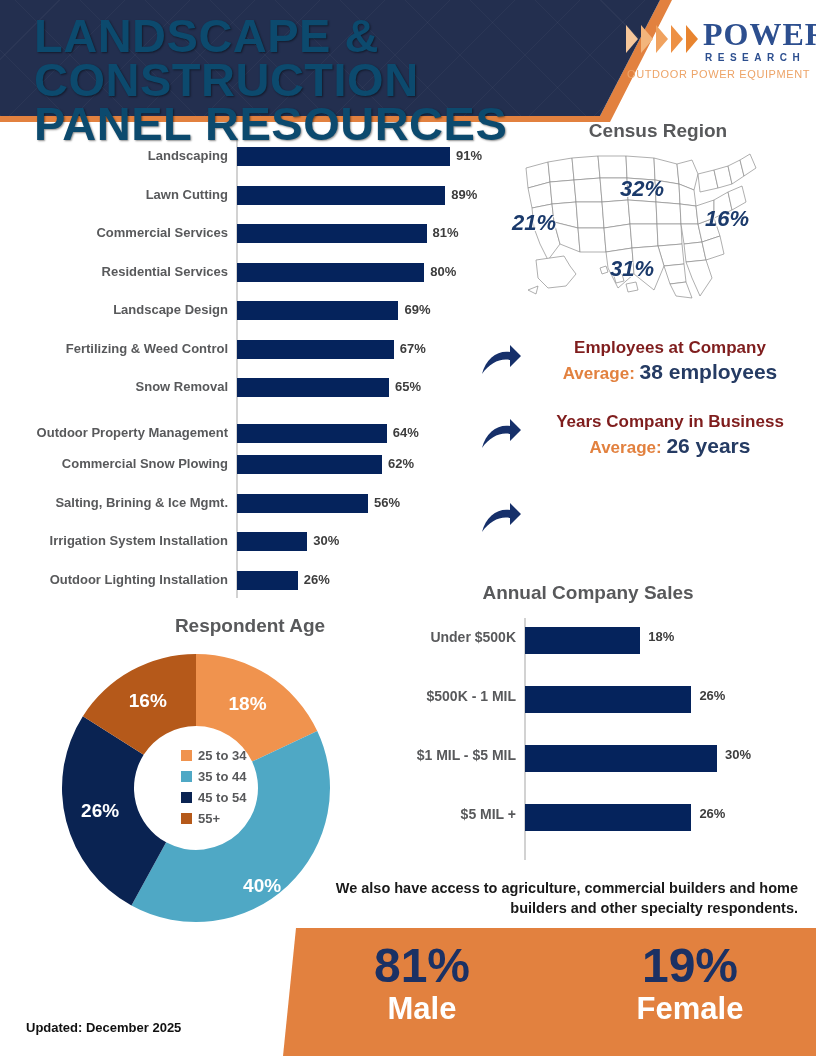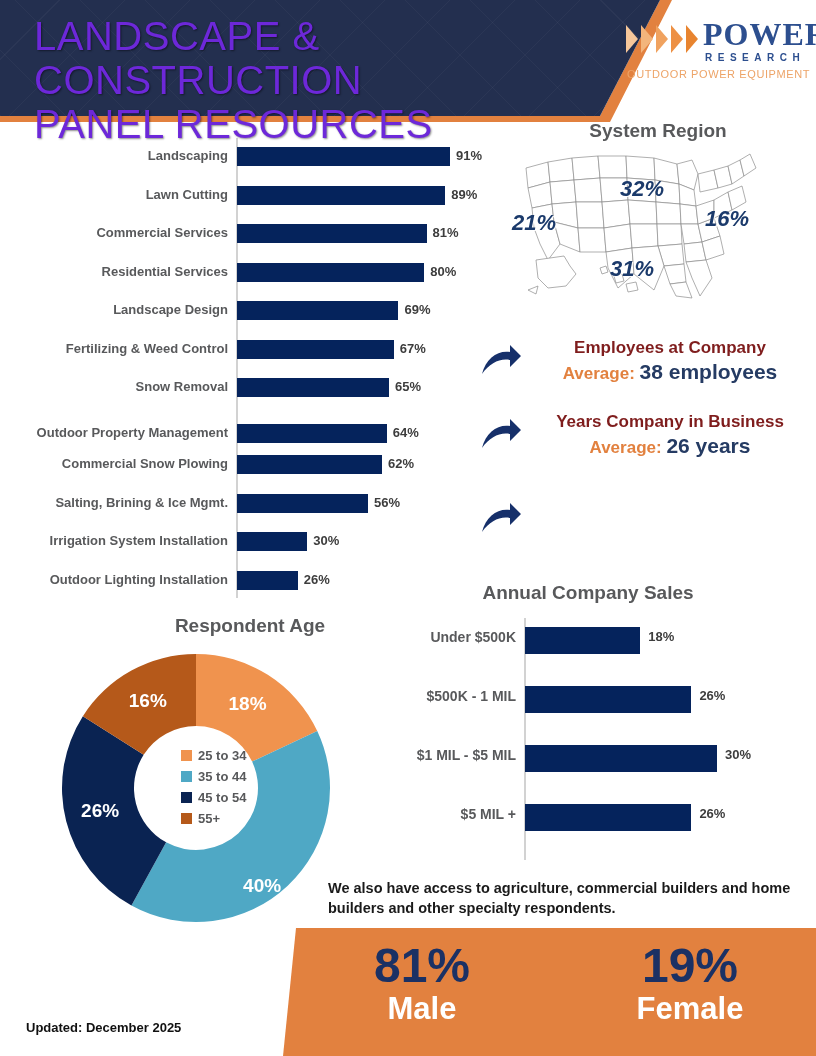--- a/index.html
+++ b/index.html
@@ -25,24 +25,24 @@
       repeating-linear-gradient(-45deg, rgba(255,255,255,0.035) 0 1px, transparent 1px 46px);
   }
   #header-accent {
     position:absolute; left:0; top:0; width:672px; height:122px;
     background:#e2813f;
     clip-path: polygon(660px 0, 672px 0, 610px 122px, 0 122px, 0 116px, 600px 116px);
     z-index:0;
   }
   #header-title {
     position:absolute; left:34px; top:14px; width:560px;
-    color:#6d28d9;
-    font-size:40px; line-height:44px;
+    color:#0c4a6e;
+    font-size:47px; line-height:44px;
     letter-spacing:0.5px;
-    font-weight:400;
+    font-weight:700;
     text-shadow:1px 1px 2px rgba(0,0,0,0.45);
     z-index:2;
   }
 
   
   #logo-wrap { position:absolute; left:625px; top:16px; width:185px; height:72px; }
   .logo-chevrons { position:absolute; left:0; top:8px; display:flex; gap:1px; }
   .logo-name {
     position:absolute; left:78px; top:2px;
     color:#2d4f8f; font-family:"Liberation Serif", serif;
@@ -129,21 +129,21 @@
   }
   .sal-bar { position:absolute; left:145px; top:7px; height:27px; background:#05235c; }
   .sal-val {
     position:absolute; top:0; color:#3d3d3d; font-size:13px;
     font-weight:700; line-height:34px; white-space:nowrap;
   }
 
   
   #note {
     position:absolute; left:328px; top:878px; width:470px;
-    text-align:left; color:#1a1a1a;
+    text-align:right; color:#1a1a1a;
     font-size:14.5px; font-weight:700; line-height:20px;
   }
   #gender-banner {
     position:absolute; left:0; top:928px; width:816px; height:128px;
     background:#e2813f;
     clip-path: polygon(296px 0, 816px 0, 816px 128px, 283px 128px);
   }
   .gender-cell { position:absolute; top:938px; width:200px; text-align:center; }
   .gender-pct { color:#1b3164; font-size:48px; font-weight:700; line-height:56px; }
   .gender-lb  { color:#ffffff; font-size:31px; font-weight:700; line-height:30px; }
@@ -237,21 +237,21 @@
       <div class="svc-bar" style="width: 70.2px; background: rgb(5, 35, 92);"></div>
       <div class="svc-val" style="left: 313.2px;">30%</div>
     </div>
     <div class="svc-row" style="top: 429.5px;">
       <div class="svc-label">Outdoor Lighting Installation</div>
       <div class="svc-bar" style="width: 60.84px; background: rgb(5, 35, 92);"></div>
       <div class="svc-val" style="left: 303.84px;">26%</div>
     </div>
   </div>
 
-<div class="sec-title" id="census-title">System Region</div>
+<div class="sec-title" id="census-title">Census Region</div>
 <div id="census-block">
   <svg id="map-svg" width="250" height="152" viewBox="0 0 250 152">
     <g fill="#ffffff" stroke="#8d8d8d" stroke-width="0.7">
 
       <path d="M12 20 L34 14 L36 34 L14 40 Z"></path>
       <path d="M14 40 L36 34 L38 56 L18 60 Z"></path>
       <path d="M18 60 L38 56 L40 74 L46 96 L34 112 L26 96 L20 80 Z"></path>
 
       <path d="M34 14 L58 10 L60 32 L36 34 Z"></path>
       <path d="M36 34 L60 32 L62 54 L38 56 Z"></path>

